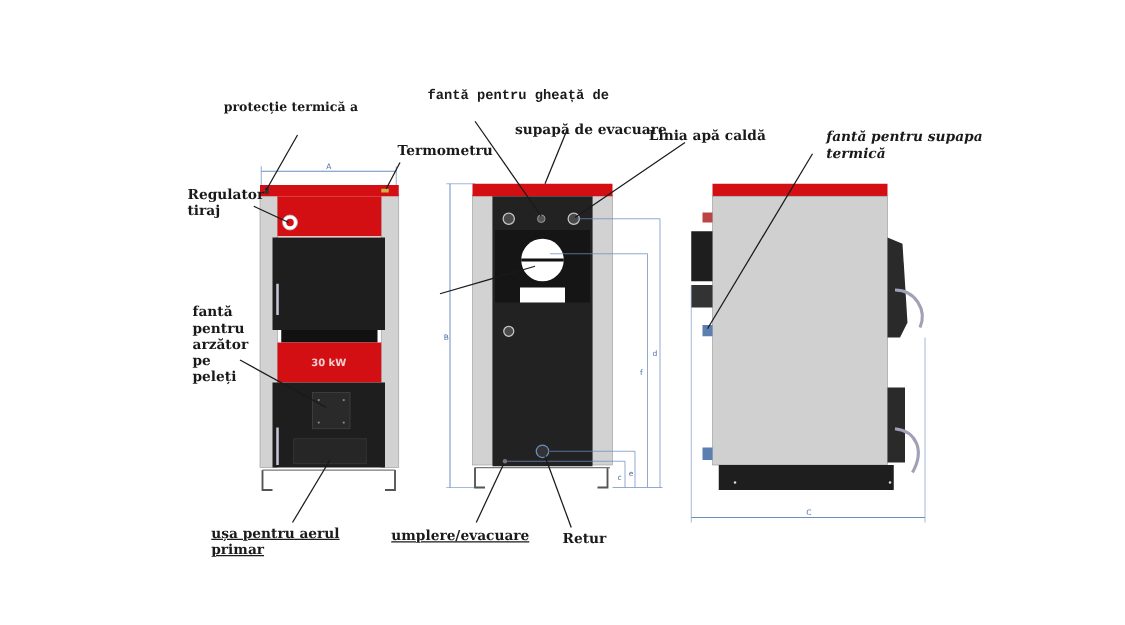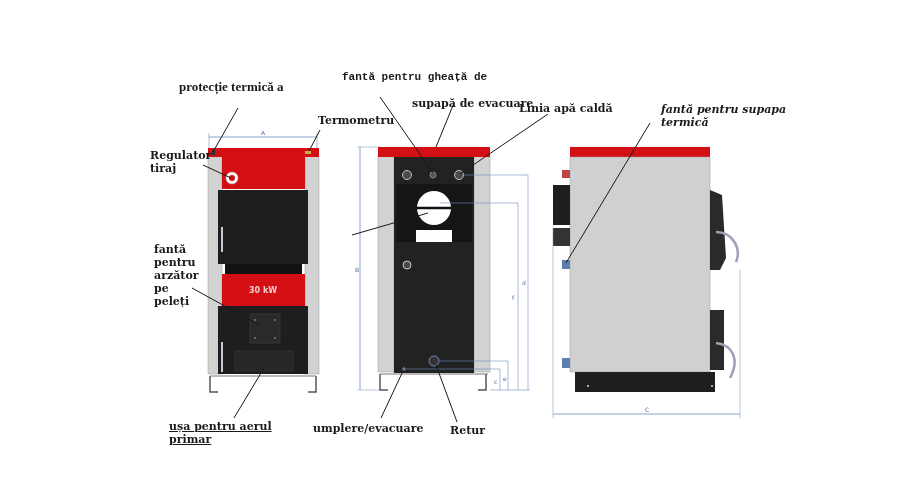--- a/index.html
+++ b/index.html
@@ -1,19 +1,19 @@
 <!DOCTYPE html>
 <html><head>
 <meta charset="utf-8">
 <style>
   html, body { margin:0; padding:0; background:#ffffff; }
   body { width:900px; height:500px; position:relative; overflow:hidden; font-family:"DejaVu Serif", serif; }
   #diagram { position:absolute; left:0; top:0; width:900px; height:500px; }
   .lbl { position:absolute; font-family:"DejaVu Serif", serif; font-weight:bold; color:#1a1a1a; font-size:11px; line-height:13px; white-space:nowrap; }
-  .lbl.big { font-size:13px; line-height:17px;font-family:Liberation Serif, serif; }
+  .lbl.big { font-size:10px; line-height:17px; }
   .dimtxt { font-family:"DejaVu Sans", sans-serif; font-size:6px; fill:#4a6fa5; }
 </style>
 </head>
 <body>
 
 <svg id="diagram" viewBox="0 0 900 500" width="900" height="500">
 
   <g>
 
     <line x1="209" y1="137" x2="317" y2="137" stroke="#6d8dbf" stroke-width="0.8"></line>
@@ -154,18 +154,18 @@
 </div>
 <div class="lbl" style="left:169px;top:420px;text-decoration:underline;">
   <div>ușa pentru aerul</div>
   <div>primar</div>
 </div>
 <div class="lbl" style="left:342px;top:71px;font-family:Liberation Mono, monospace;">
   <div>fantă pentru gheață de</div>
 </div>
 <div class="lbl" style="left:412px;top:97px;">supapă de evacuare</div>
 <div class="lbl" style="left:519px;top:102px;">Linia apă caldă</div>
-<div class="lbl" style="left:313px;top:422px;">umplere/evacuare</div>
+<div class="lbl" style="left:313px;top:422px;text-decoration:underline;">umplere/evacuare</div>
 <div class="lbl" style="left:450px;top:424px;">Retur</div>
 <div class="lbl" style="left:661px;top:103px;font-style:italic;">
   <div>fantă pentru supapa</div>
   <div>termică</div>
 </div>
 
 </body></html>

